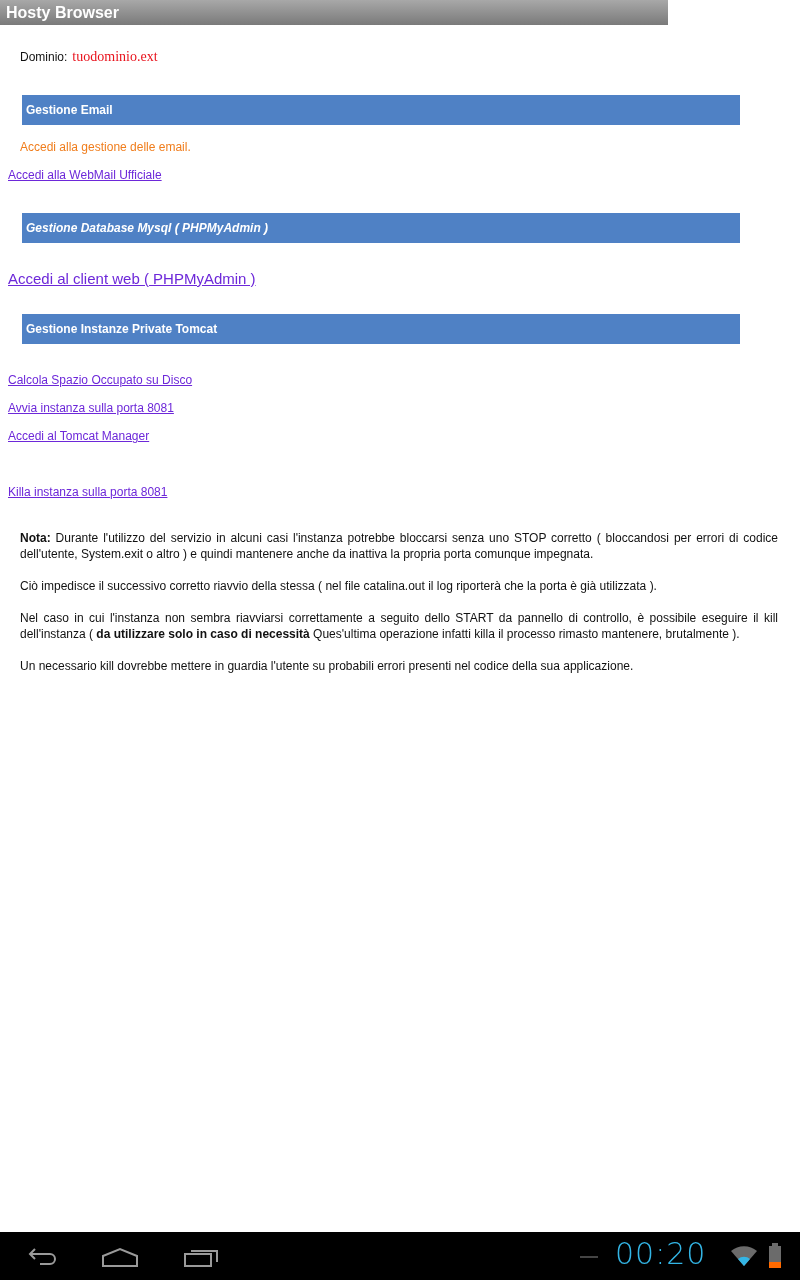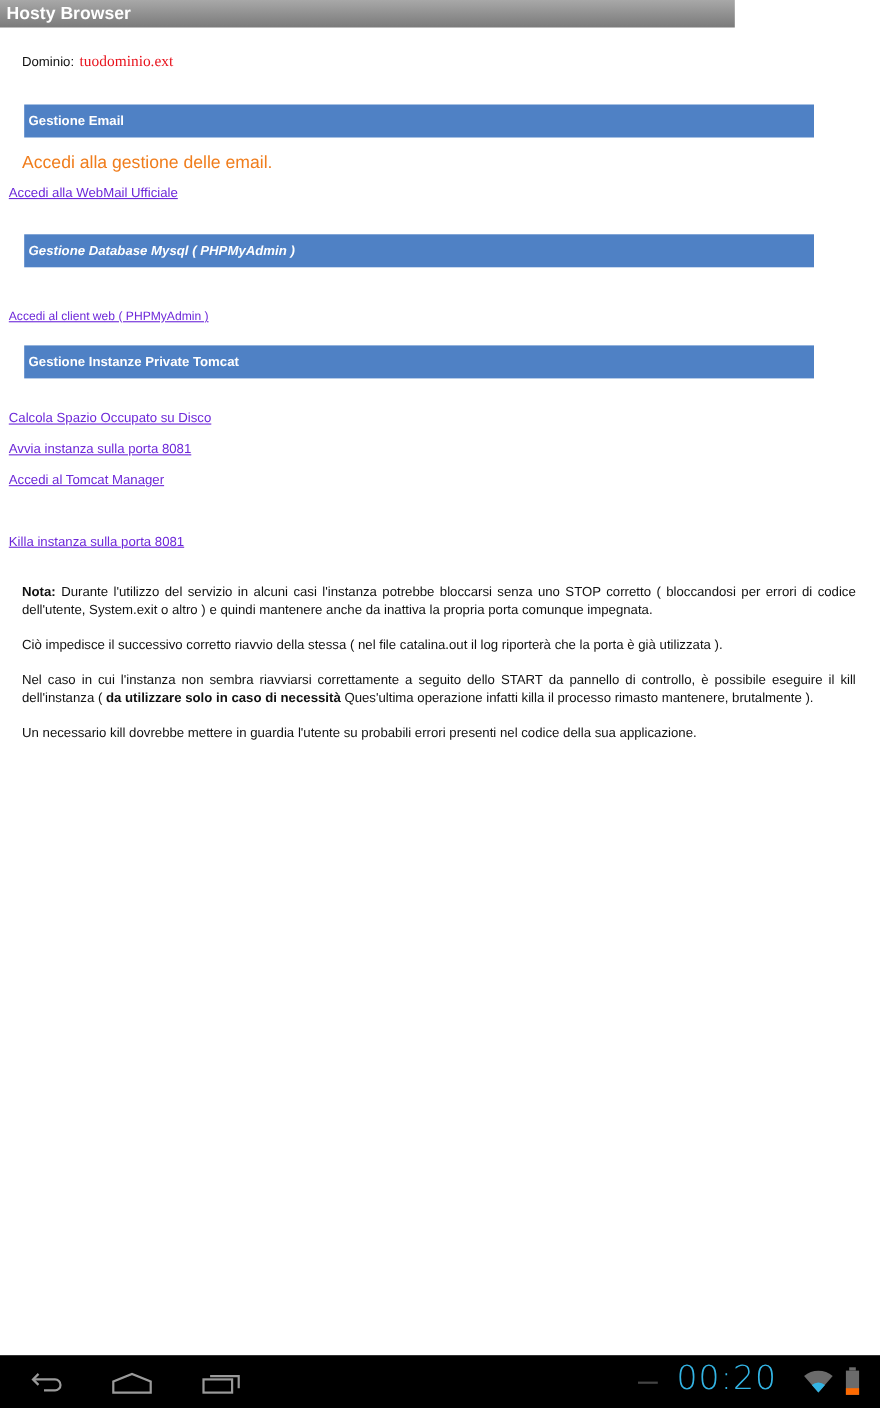--- a/index.html
+++ b/index.html
@@ -25,23 +25,23 @@
   .section-header {
     position: absolute; left: 22px; width: 718px; height: 30px;
     background: #4f81c5; color: #ffffff; font-weight: bold; font-size: 12px;
     line-height: 30px; padding-left: 4px; box-sizing: border-box;
   }
   .link {
     position: absolute; left: 8px; font-size: 12px; color: #6d28d9;
     text-decoration: underline; white-space: nowrap;
   }
   .plain-orange {
-    position: absolute; left: 20px; font-size: 16px; color: #f07d1c; white-space: nowrap;
+    position: absolute; left: 20px; font-size: 12px; color: #f07d1c; white-space: nowrap;
   }
-  .link.big { font-size: 11px; margin-top: 12px; }
+  .link.big { font-size: 15px; }
   .note {
     position: absolute; left: 20px; width: 758px; font-size: 12px; color: #111;
     line-height: 16px; text-align: justify;
   }
   .note p { margin: 0 0 16px 0; }
   .navbar {
     position: absolute; left: 0; top: 1232px; width: 800px; height: 48px;
     background: #000000;
   }
   .nav-btn { position: absolute; top: 10px; height: 28px; cursor: pointer; }

